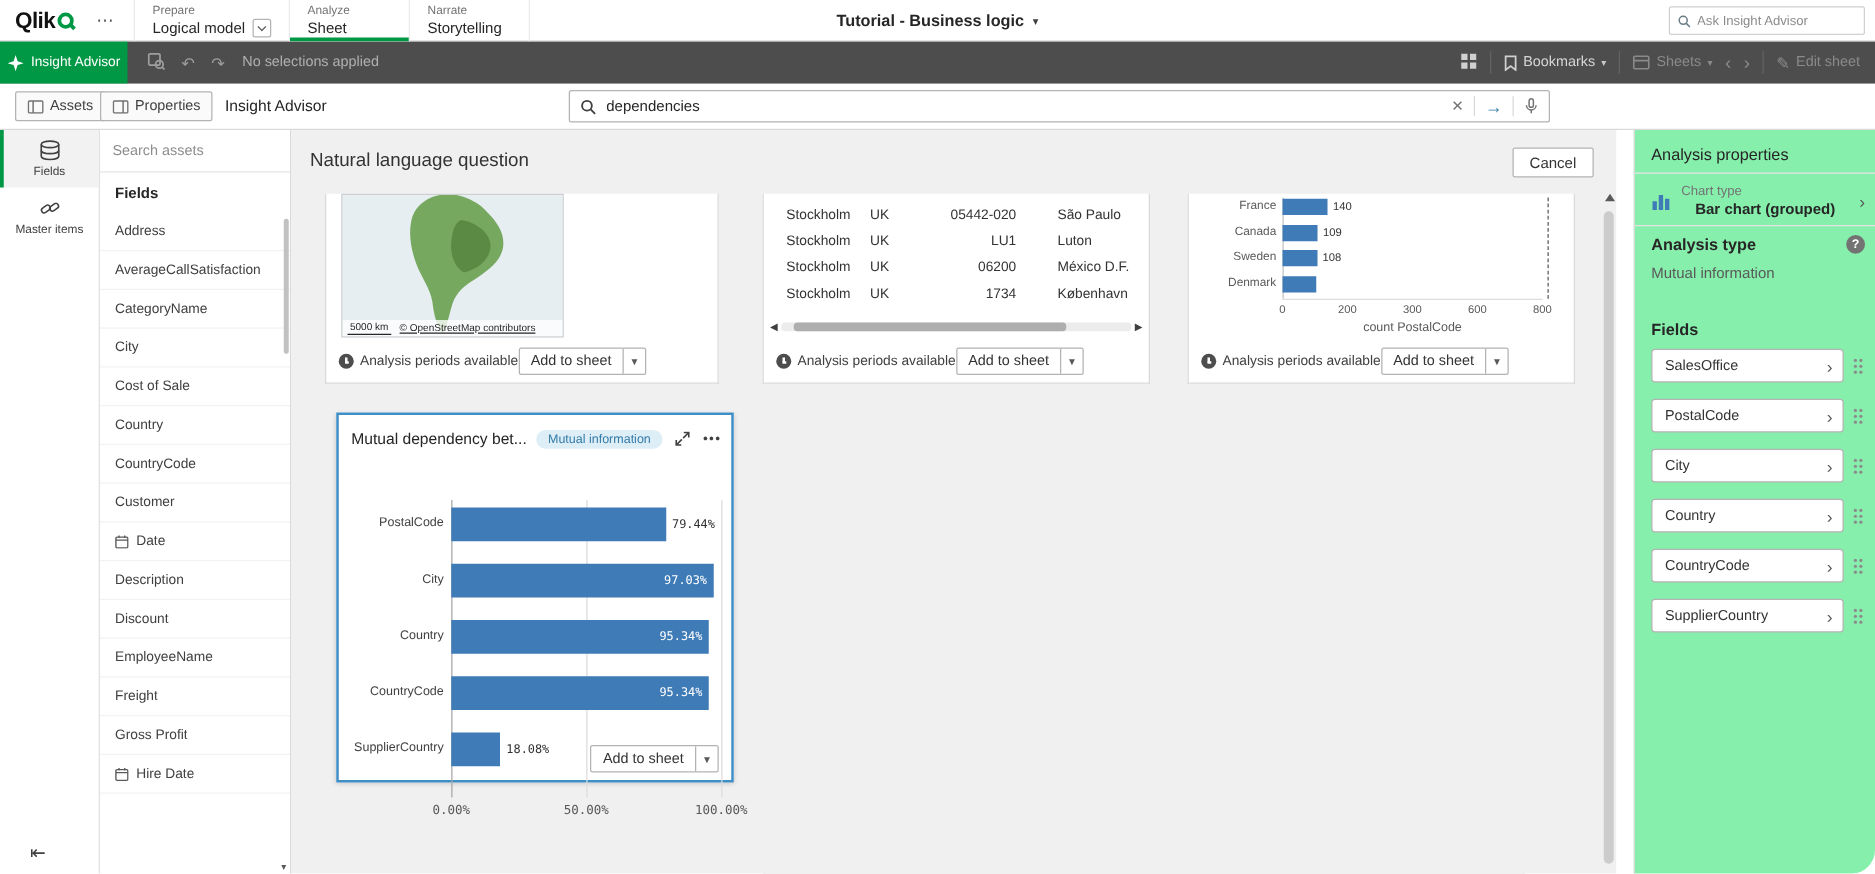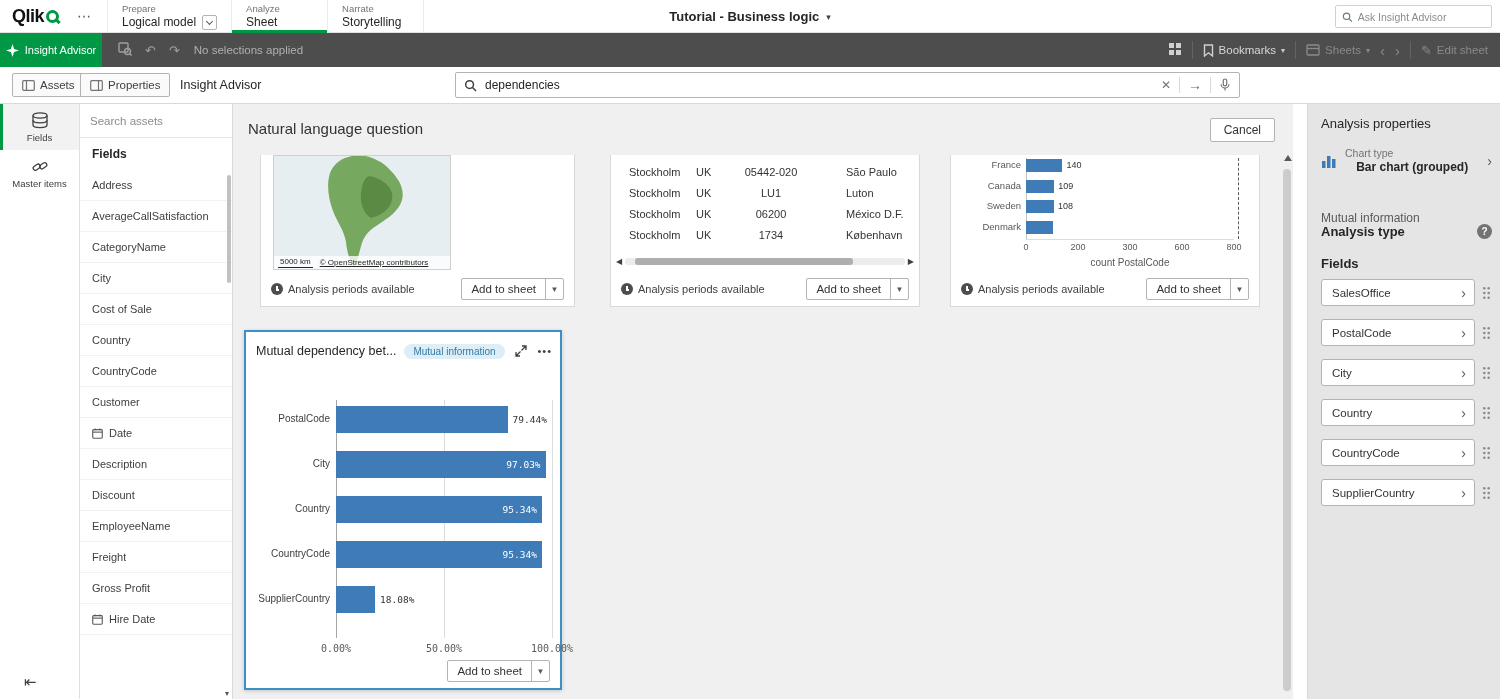--- a/index.html
+++ b/index.html
@@ -1,18 +1,18 @@
 <!DOCTYPE html>
 <html><head>
 <meta charset="utf-8">
 <style>
   * { margin:0; padding:0; box-sizing:border-box; }
   html,body { background:#fff; }
   body { font-family:"Liberation Sans", sans-serif; color:#333; }
-  .app { position:relative; width:1500px; height:699px; overflow:hidden; background:#fff; }
+  .app { position:relative; width:1500px; height:699px; overflow:hidden; background:#fff;border-radius:19px; }
 
   
   .topbar { position:relative; height:33px; background:#fff; border-bottom:1px solid #e2e2e2; display:flex; align-items:center; }
   .logo { display:flex; align-items:center; margin-left:12px; gap:2px; }
   .logo-text { font-size:18px; font-weight:bold; letter-spacing:-0.5px; color:#111; }
   .logo-lens { position:relative; width:13px; height:13px; border:3px solid #009845; border-radius:50%; display:inline-block; }
   .logo-lens::after { content:""; position:absolute; width:3px; height:6px; background:#009845; right:-3px; bottom:-4px; transform:rotate(-45deg); }
   .kebab { margin-left:18px; border:none; background:none; color:#595959; font-size:14px; cursor:pointer; }
   .tabs { display:flex; height:33px; margin-left:16px; border-left:1px solid #ebebeb; }
   .tab { position:relative; height:33px; padding:3px 14px 0 14px; border-right:1px solid #ebebeb; display:flex; flex-direction:column; justify-content:flex-start; cursor:pointer; min-width:96px; }
@@ -68,40 +68,40 @@
   .field-row { height:31px; display:flex; align-items:center; gap:6px; padding:0 12px; border-bottom:1px solid #f2f2f2; cursor:pointer; }
   .field-label { font-size:11px; color:#404040; white-space:nowrap; overflow:hidden; text-overflow:ellipsis; }
   .fp-thumb { position:absolute; right:1px; top:71px; width:4px; height:108px; background:#c1c1c1; border-radius:2px; }
   .fp-down { position:absolute; right:3px; bottom:1px; font-size:8px; color:#595959; }
 
   .content { position:relative; flex:1; background:#f0f0f0; overflow:hidden; }
   .content-title { position:absolute; left:15px; top:16px; font-size:15px; color:#333; }
   .cancel-btn { position:absolute; right:18px; top:14px; height:24px; padding:0 13px; background:#fff; border:1px solid #b3b3b3; border-radius:2px; font-size:12px; color:#333; cursor:pointer; font-family:"Liberation Sans",sans-serif; }
 
   .card { position:absolute; background:#fff; border:1px solid #d9d9d9; border-top:none; }
-  .card-foot { position:absolute; left:10px; right:10px; bottom:5px; height:24px; display:flex; align-items:center; justify-content:space-between; }
+  .card-foot { position:absolute; left:10px; right:10px; bottom:5px; height:24px; display:flex; align-items:center; justify-content:flex-start; }
   .card-foot.right-only { justify-content:flex-end; }
   .ap { display:flex; align-items:center; gap:5px; font-size:11px; color:#404040; }
   .ap-icon { width:12px; height:12px; border-radius:50%; background:#4d4d4d; position:relative; flex:none; }
   .ap-icon::after { content:""; position:absolute; left:5px; top:3px; width:1.5px; height:4px; background:#fff; }
   .ap-icon::before { content:""; position:absolute; left:5px; top:6px; width:3px; height:1.5px; background:#fff; }
   .ats-btn { display:flex; align-items:stretch; height:22px; background:#fff; border:1px solid #b3b3b3; border-radius:2px; cursor:pointer; }
   .ats-label { display:flex; align-items:center; padding:0 9px; font-size:11.5px; color:#333; }
   .ats-caret { width:18px; border-left:1px solid #b3b3b3; display:flex; align-items:center; justify-content:center; font-size:8px; color:#595959; }
 
   
   .map-box { position:absolute; left:12px; top:0; width:178px; height:115px; background:#e7eef2; border:1px solid #cfcfcf; overflow:hidden; }
   .map-attrib { position:absolute; left:0; right:0; bottom:0; height:13px; background:rgba(255,255,255,.78); display:flex; align-items:center; gap:7px; padding:0 4px; font-size:8px; color:#262626; }
   .map-scale { border-bottom:1px solid #262626; padding:0 2px 1px 2px; }
   .map-link { text-decoration:underline; cursor:pointer; }
 
   
   .t-row { position:relative; height:21px; }
   .t-cell { position:absolute; top:3px; font-size:11px; color:#333; white-space:nowrap; }
-  .c1 { left:18px; } .c2 { left:85px; } .c3 { left:118px; width:84px; text-align:center; } .c4 { left:235px; }
+  .c1 { left:18px; } .c2 { left:85px; } .c3 { left:118px; width:84px; text-align:right; } .c4 { left:235px; }
   .hscroll { position:absolute; left:5px; right:5px; top:100px; height:12px; display:flex; align-items:center; gap:3px; }
   .hs-arrow { font-size:8px; color:#404040; cursor:pointer; }
   .hs-track { position:relative; flex:1; height:7px; background:#ececec; border-radius:3px; }
   .hs-thumb { position:absolute; left:10px; top:0; width:78%; height:7px; background:#aeaeae; border-radius:3px; cursor:pointer; }
 
   
   #sc-wrap { position:absolute; left:0; top:3px; right:12px; height:112px; }
   .sc-cat { position:absolute; left:0; width:70px; text-align:right; font-size:9.5px; color:#595959; line-height:14px; white-space:nowrap; }
   .sc-bar { position:absolute; left:75px; height:13px; }
   .sc-val { position:absolute; font-size:9px; color:#333; line-height:15px; }
@@ -128,29 +128,29 @@
   .mc-tick { position:absolute; top:243px; transform:translateX(-50%); font-size:10px; color:#595959; font-family:"DejaVu Sans Mono","Liberation Mono",monospace; }
 
   
   .vscroll { position:absolute; right:1px; top:47px; bottom:0; width:10px; }
   .vs-up { position:absolute; top:4px; left:2px; width:0; height:0; border-left:4px solid transparent; border-right:4px solid transparent; border-bottom:6px solid #595959; }
   .vs-thumb { position:absolute; top:18px; bottom:8px; left:1px; width:8px; background:#ccc; border-radius:4px; }
 
   .spacer { width:14px; background:#fff; }
 
   
-  .props { position:relative; width:193px; background:#e5e5e5; border-left:1px solid #d9d9d9; }
+  .props { position:relative; width:193px; background:#86efac; border-left:1px solid #d9d9d9; }
   .props-title { position:absolute; left:13px; top:12px; font-size:13px; color:#262626; }
   .hdiv { position:absolute; left:0; right:0; height:1px; background:#e6e6e6; }
   .ct-row { position:absolute; left:0; right:0; top:40px; height:34px; display:flex; align-items:center; padding:0 8px 0 13px; gap:8px; cursor:pointer; }
   .ct-text { flex:1; display:flex; flex-direction:column; }
   .ct-label { font-size:10.5px; color:#737373; line-height:13px; }
   .ct-value { font-size:12px; font-weight:bold; color:#262626; line-height:15px;text-align:center; }
   .ct-chev, .chip-chev { color:#595959; font-size:14px; line-height:1; }
-  .at-head { position:absolute; left:13px; right:8px; top:84px; display:flex; align-items:center; justify-content:space-between; font-size:13px; font-weight:bold; color:#262626;margin-top:36px; }
+  .at-head { position:absolute; left:13px; right:8px; top:84px; display:flex; align-items:center; justify-content:space-between; font-size:13px; font-weight:bold; color:#262626; }
   .help { width:15px; height:15px; border-radius:50%; background:#737373; color:#fff; font-size:10px; font-weight:bold; display:flex; align-items:center; justify-content:center; cursor:pointer; }
   .at-value { position:absolute; left:13px; top:107px; font-size:12px; color:#595959; }
   .pf-head { position:absolute; left:13px; top:152px; font-size:13px; font-weight:bold; color:#262626; }
   #chips { position:absolute; left:0; right:0; top:175px; }
   .chip-row { display:flex; align-items:center; height:27px; margin:0 6px 13px 13px; }
   .chip { flex:1; height:27px; border:1px solid #b3b3b3; border-radius:3px; background:#fff; display:flex; align-items:center; padding:0 8px 0 10px; cursor:pointer; }
   .chip-label { flex:1; font-size:11.5px; color:#333; white-space:nowrap; overflow:hidden; }
   .drag { width:16px; display:flex; justify-content:center; margin-left:3px; cursor:grab; }
 </style>
 </head>
@@ -480,21 +480,21 @@
             <span class="ap-icon"></span>
             <span>Analysis periods available</span>
           </span>
           <span class="ats-btn">
             <span class="ats-label">Add to sheet</span>
             <span class="ats-caret">▼</span>
           </span>
         </div>
       </div>
 
-      <div class="card selected" style="left:11px; top:226px; width:318px; height:360px;">
+      <div class="card selected" style="left:36px; top:226px; width:318px; height:296px;">
         <div class="sel-head">
           <span class="sel-title">Mutual dependency bet...</span>
           <span class="badge">Mutual information</span>
           <span class="sel-icons">
             <svg width="12" height="12" viewBox="0 0 12 12">
               <path d="M7 1 h4 v4 M11 1 L6.5 5.5 M5 11 H1 V7 M1 11 L5.5 6.5" fill="none" stroke="#404040" stroke-width="1.3"></path>
             </svg>
             <span class="more-dots">•••</span>
           </span>
         </div>

